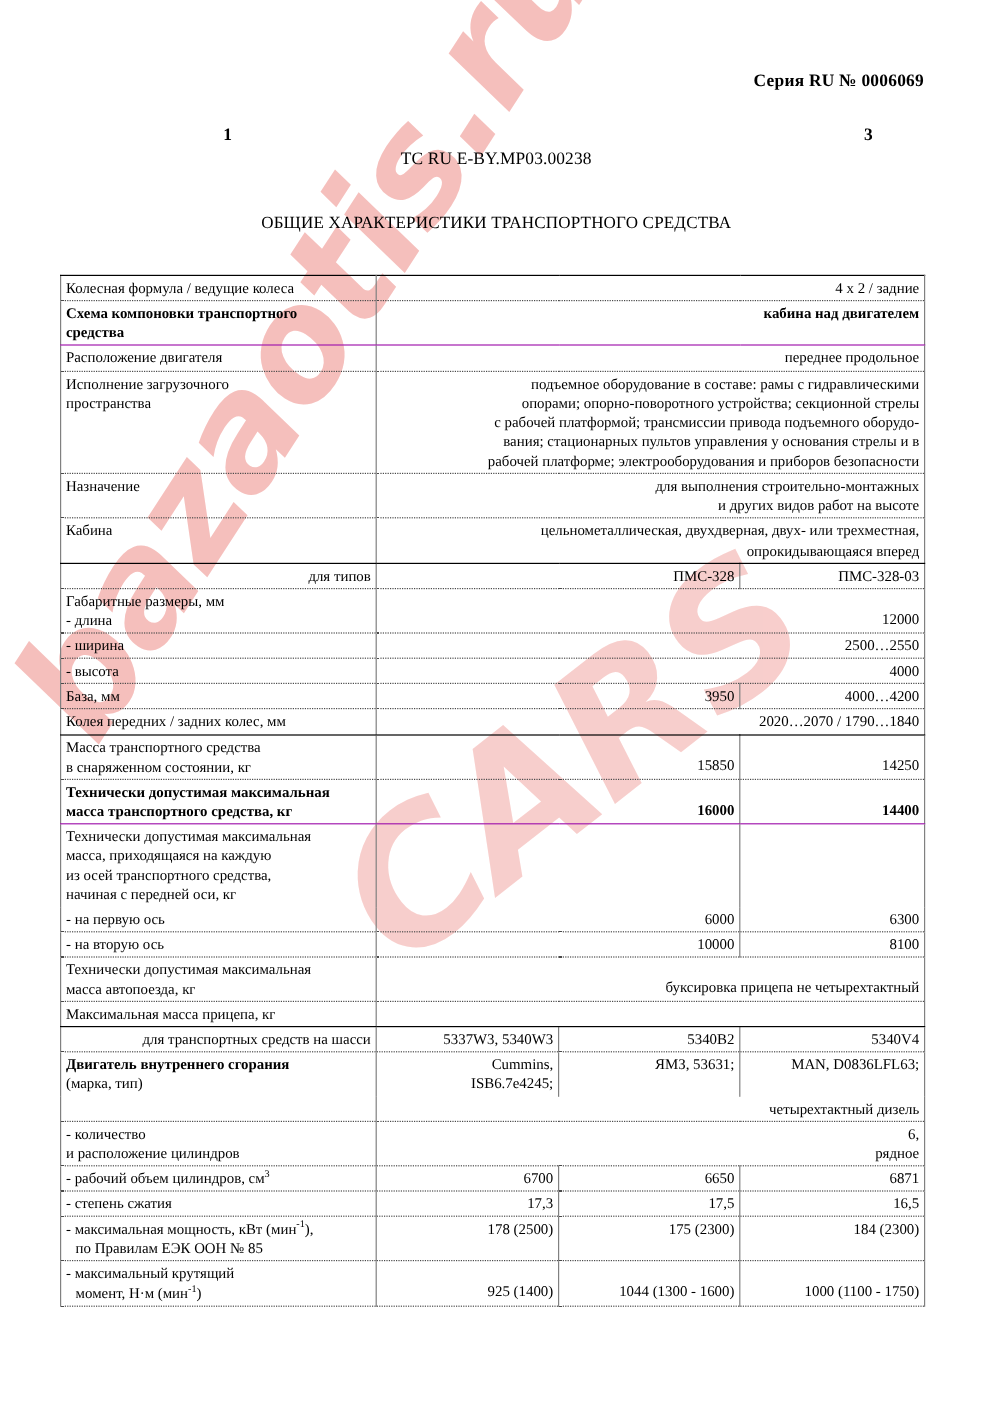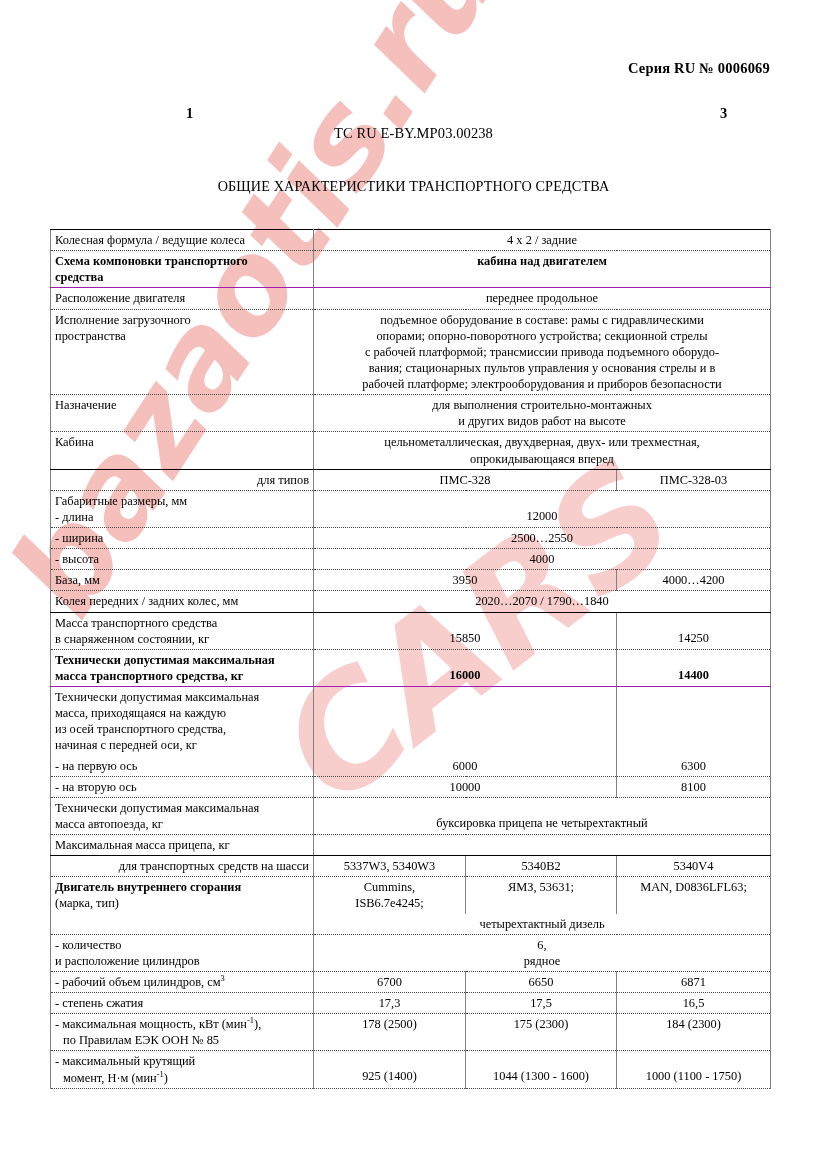--- a/index.html
+++ b/index.html
@@ -123,21 +123,21 @@
     border-top: 1px dotted #4a4a4a;
     border-bottom: 1px dotted #4a4a4a;
   }
   table.spec tr.thick-top > td { border-top: 1.6px solid #000; }
   table.spec tr.thick-bot > td { border-bottom: 1.6px solid #000; }
   table.spec tr.solid-bot > td { border-bottom: 1px solid #a21caf; font-weight: bold; }
   table.spec tr.nobot > td { border-bottom: none; }
   table.spec tr.notop > td { border-top: none; }
   td.lbl { text-align: left; }
   td.lbl-r { text-align: right; padding-right: 10px; }
-  td.val { text-align: center; }
+  td.val { text-align: right; }
   .sup { font-size: 8.5px; vertical-align: super; line-height: 0; }
   .lhline { display: block; }
   .pad-line { display: block; height: 15px; }
 </style>
 </head>
 <body>
 
 <div id="watermark-layer">
   <div class="wm wm-a">bazaotis.ru</div>
   <div class="wm wm-b">CARS</div>

